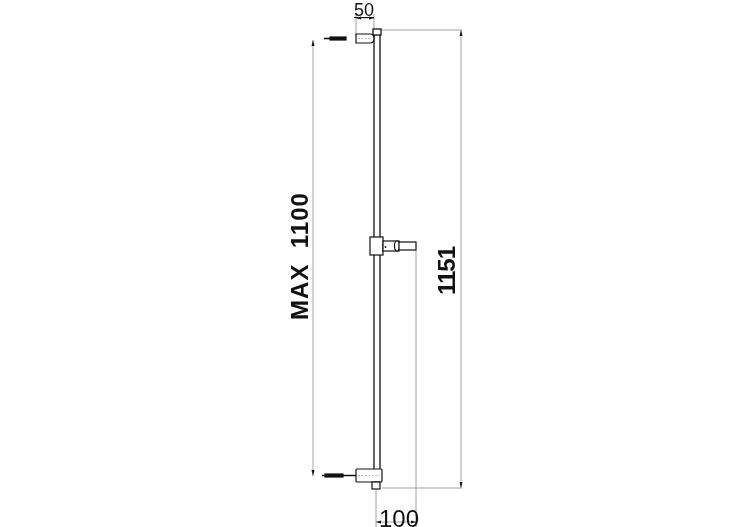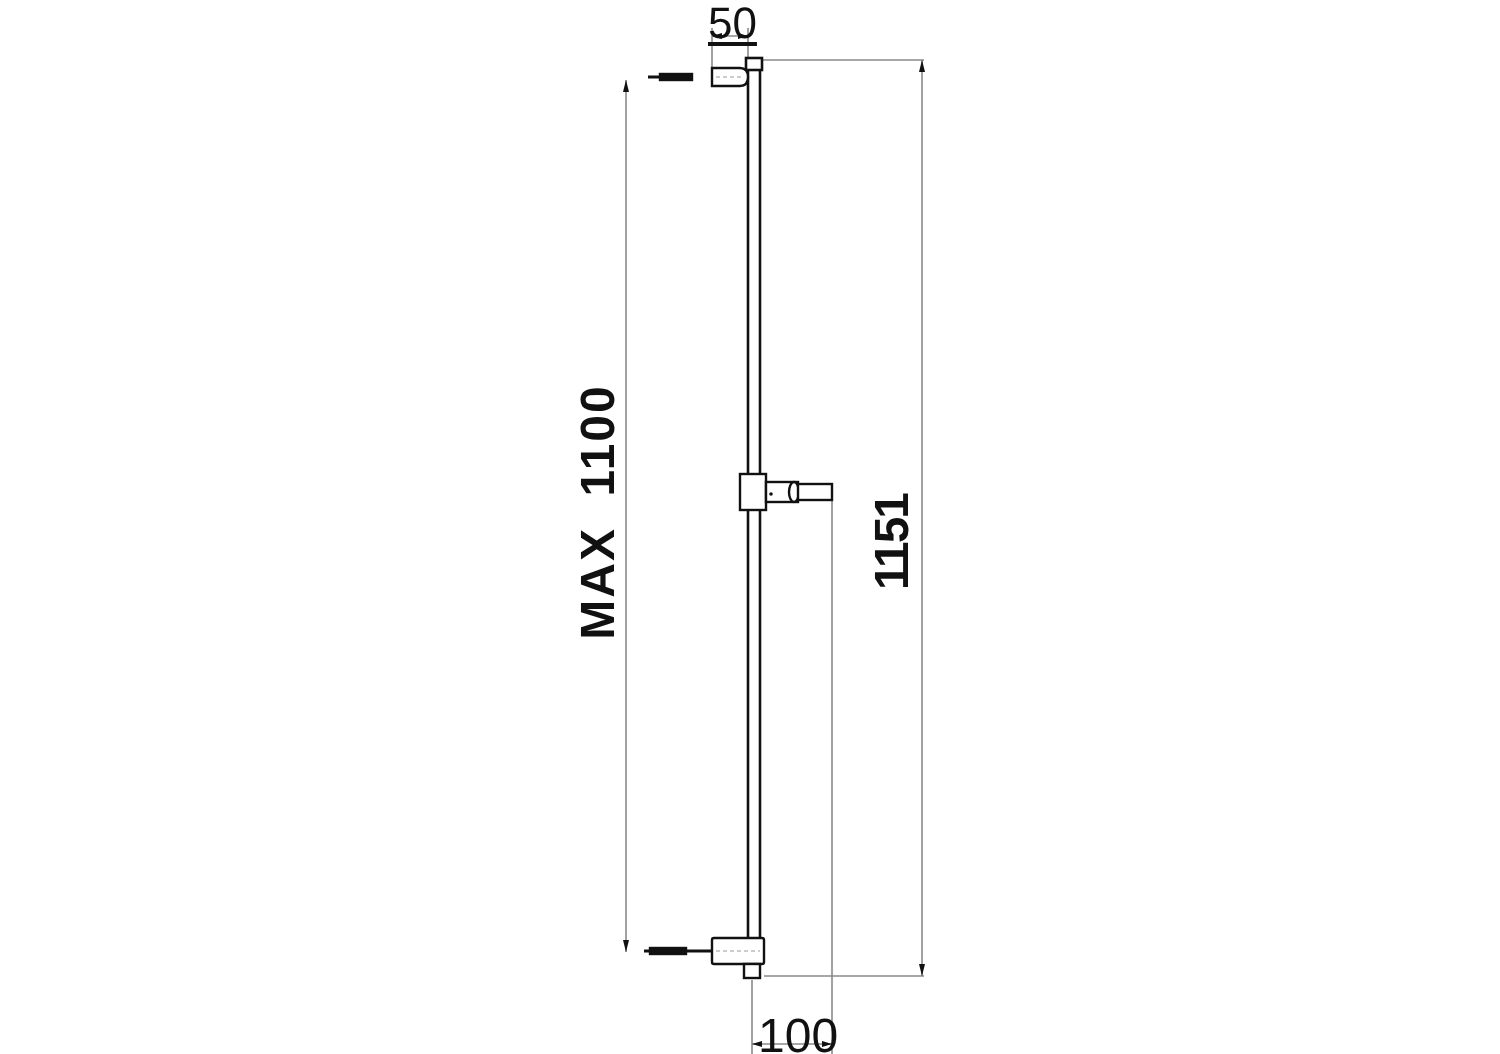--- a/index.html
+++ b/index.html
@@ -1,19 +1,19 @@
 <!DOCTYPE html>
 <html><head>
   <meta charset="utf-8">
   <style>
     html, body { margin: 0; padding: 0; background: #ffffff; }
     body { width: 750px; height: 527px; overflow: hidden; position: relative; font-family: "Liberation Sans", sans-serif; }
     #canvas { position: absolute; left: 0; top: 0; width: 750px; height: 527px; }
     .label { position: absolute; font-family: "Liberation Sans", sans-serif; color: #111; white-space: nowrap; line-height: 1; }
-    .lbl-50 { left: 354px; top: 1px; font-size: 22px; text-decoration: underline; }
+    .lbl-50 { left: 354px; top: 1px; font-size: 18px; text-decoration: underline; }
     .lbl-100 { left: 379px; top: 507px; font-size: 24px; }
     .lbl-1151 { left: 447px; top: 271px; font-size: 24px; transform: translate(-50%, -50%) rotate(-90deg); font-weight: bold; letter-spacing: -1px; }
     .lbl-max { left: 300px; top: 256px; font-size: 24px; transform: translate(-50%, -50%) rotate(-90deg); font-weight: bold; letter-spacing: 1px; }
   </style>
 </head>
 <body>
 
 <div id="drawing">
   <svg id="canvas" viewBox="0 0 750 527" xmlns="http://www.w3.org/2000/svg">
 

